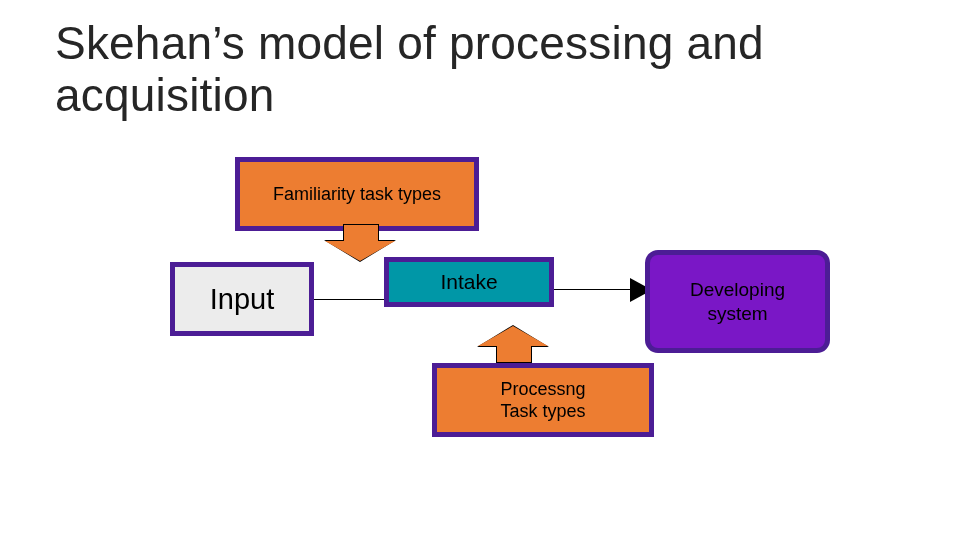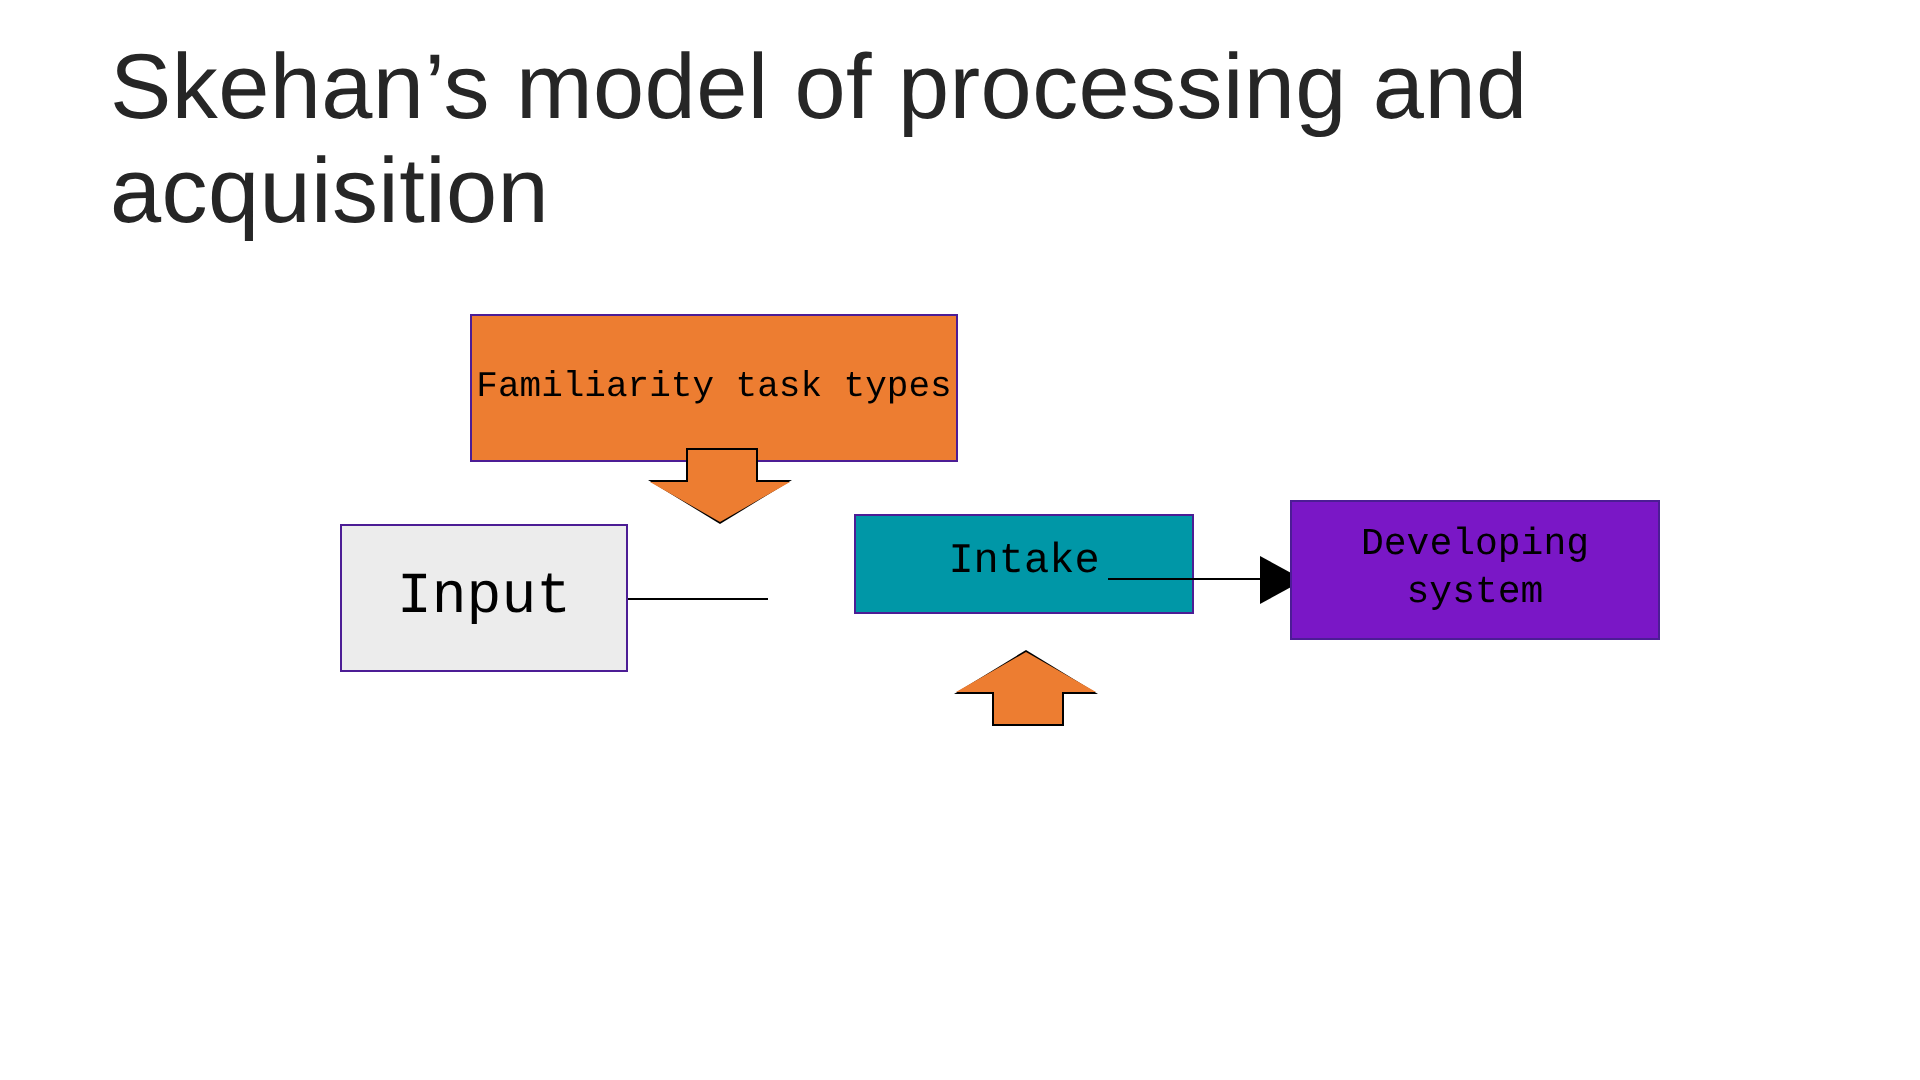--- a/index.html
+++ b/index.html
@@ -23,40 +23,40 @@
     top: 18px;
     width: 820px;
     font-size: 46px;
     font-weight: 300;
     color: #262626;
     line-height: 1.12;
     letter-spacing: 0.2px;
   }
   .box {
     position: absolute;
-    border: 1px solid #4c1d95;
+    border: 5px solid #4c1d95;
     display: flex;
     align-items: center;
     justify-content: center;
     text-align: center;
-    font-family: Liberation Mono, monospace;
+    font-family: Liberation Sans, sans-serif;
     font-size: 19px;
     line-height: 1.25;
     box-sizing: border-box;
   }
   .box.orange { background: #ED7D31; color: #000; }
   .box.grey   { background: #ECECEC; color: #000; }
   .box.teal   { background: #0097A7; color: #000; }
   .box.purple { background: #7A17C6; color: #000; }
 
   
   #b-familiarity { left: 235px; top: 157px; width: 244px; height: 74px; font-size: 18px; }
   #b-input       { left: 170px; top: 262px; width: 144px; height: 74px; font-size: 29px; }
-  #b-intake      { left: 384px; top: 257px; width: 170px; height: 50px; font-size: 21px; margin-left: 43px; }
-  #b-developing  { left: 645px; top: 250px; width: 185px; height: 70px; z-index: 5; }
+  #b-intake      { left: 384px; top: 257px; width: 170px; height: 50px; font-size: 21px; }
+  #b-developing  { left: 645px; top: 250px; width: 185px; height: 103px; z-index: 5; border-radius: 13px; }
   #b-processng   { left: 432px; top: 363px; width: 222px; height: 74px; font-size: 18px; z-index: 2; }
 
   
   .hline {
     position: absolute;
     height: 0;
     border-top: 1.5px solid #000;
   }
   #l-input-intake { left: 314px; top: 299px; width: 70px; }
 
@@ -136,14 +136,15 @@
   <div id="ah-developing" class="tri-right"></div>
 
   <div id="b-developing" class="box purple">Developing<br>system</div>
 
   <div id="arrow-up" class="block-arrow up">
     <div class="head-outline"></div>
     <div class="shaft"></div>
     <div class="head"></div>
   </div>
 
+  <div id="b-processng" class="box orange">Processng<br>Task types</div>
 
 </div>
 
 </body></html>

